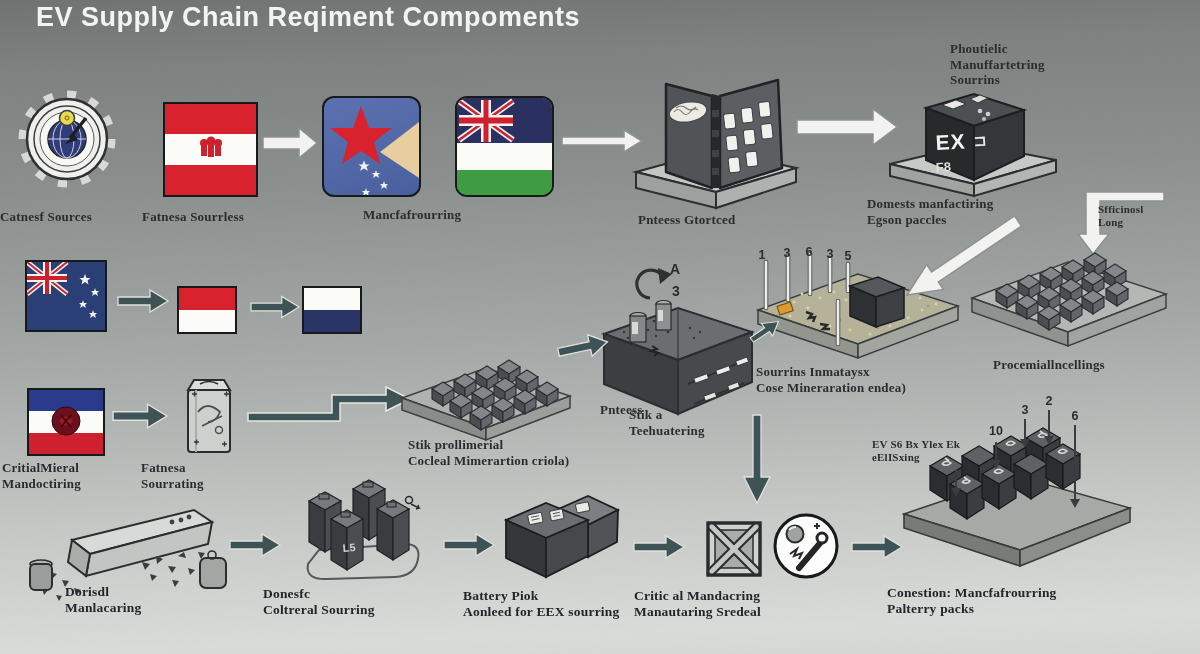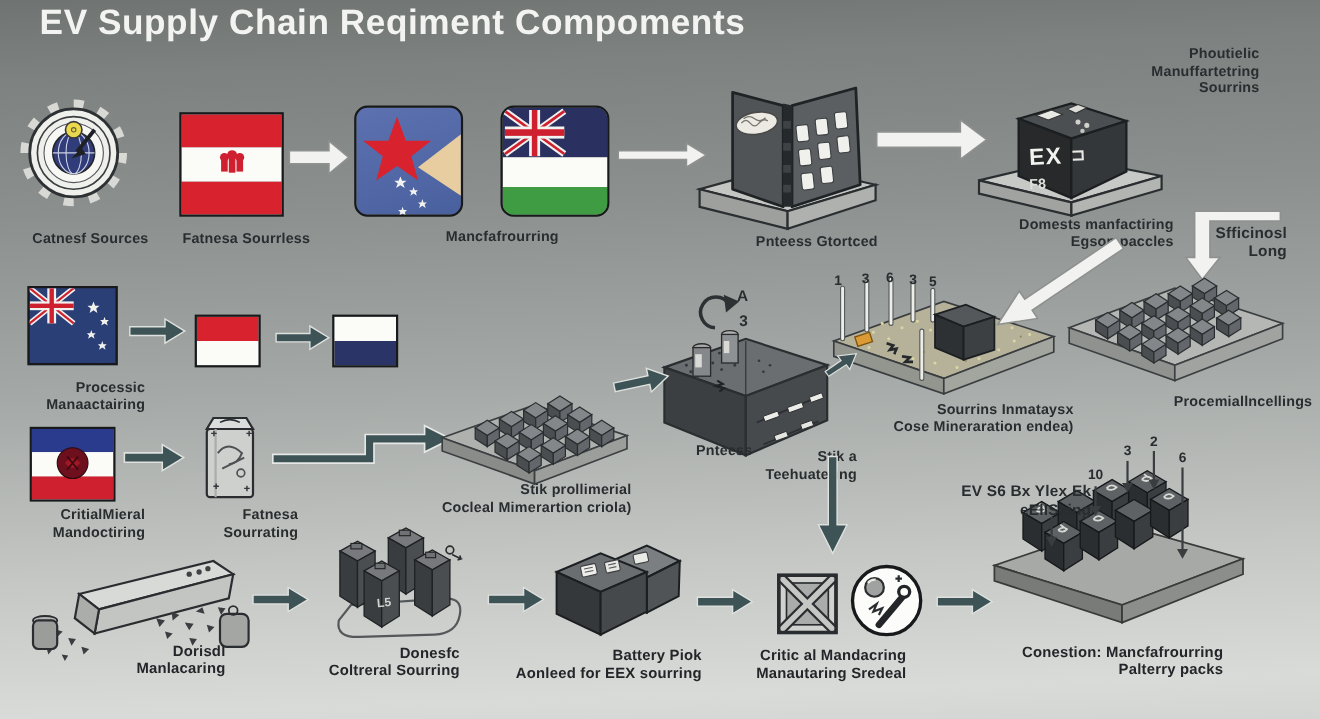--- a/index.html
+++ b/index.html
@@ -4,29 +4,29 @@
 <style>
   * { margin:0; padding:0; box-sizing:border-box; }
   body { background:#444; }
   .stage {
     position:relative; width:1200px; height:654px; overflow:hidden;
     font-family:"Liberation Sans", sans-serif;
     background:linear-gradient(178deg,#6f7372 0%,#7d8180 10%,#8b8f8e 28%,#a4a8a6 52%,#c4c7c4 76%,#d9dbd8 94%,#d3d5d2 100%);
   }
   .abs { position:absolute; }
   .title {
-    color:#f3f4f2; font-size:32px; font-weight:700; letter-spacing:0.5px;
+    color:#f3f4f2; font-size:27px; font-weight:700; letter-spacing:0.5px;
     white-space:nowrap;
   }
   .lbl {
-    color:#2a2d2f; font-size:13px; font-weight:700; text-align:right;
-    white-space:pre-line; line-height:1.2; letter-spacing:0.2px;
+    color:#2a2d2f; font-size:13px; font-weight:700; text-align:left;
+    white-space:pre-line; line-height:1.2; letter-spacing:0.2px;font-family:Liberation Serif, serif;
   }
   .lbl.big { font-size:13.5px; color:#232629; }
-  .lbl.note { font-size:14px; }
+  .lbl.note { font-size:11px; }
   .num { color:#2a2d2f; font-size:12.5px; font-weight:700; text-align:center; }
   .flag { border:2px solid #17191b; overflow:hidden; }
   .flag .stripe { width:100%; }
   .rflag { border-radius:12px; border:2px solid #17191b; overflow:hidden; position:absolute; }
   svg { display:block; overflow:visible; }
 </style>
 </head>
 <body>
 
 <div class="stage">
@@ -197,22 +197,20 @@
         <rect x="0" y="14" width="40" height="4" fill="#cf2030"></rect>
       </g>
       <g fill="#f2f2ef">
         <polygon points="58,12 59.5,16 63.5,16 60.5,18.5 61.5,22.5 58,20 54.5,22.5 55.5,18.5 52.5,16 56.5,16"></polygon>
         <polygon points="68,26 69,29 72,29 70,31 71,34 68,32 65,34 66,31 64,29 67,29"></polygon>
         <polygon points="56,38 57,41 60,41 58,43 59,46 56,44 53,46 54,43 52,41 55,41"></polygon>
         <polygon points="66,48 67,51 70,51 68,53 69,56 66,54 63,56 64,53 62,51 65,51"></polygon>
       </g>
     </svg>
   </div>
-  <div class="abs lbl" style="left:0; top:344px; width:132px;">Processic
-Manaactairing</div>
 
   <svg class="abs" style="left:118px; top:288px;" width="50" height="26" viewBox="0 0 50 26">
     <polygon points="0,9 32,9 32,2 50,13 32,24 32,17 0,17" fill="#3d5356" stroke="#dfe1de" stroke-width="1.3"></polygon>
   </svg>
 
   <div class="abs flag" style="left:177px; top:286px; width:60px; height:48px;">
     <div class="stripe" style="height:50%; background:#d8232e;"></div>
     <div class="stripe" style="height:50%; background:#fbfbf8;"></div>
   </div>
 
@@ -406,21 +404,21 @@
       <use href="#cubeS" x="102" y="12"></use>
     <use href="#cubeS" x="54" y="46"></use>
       <use href="#cubeS" x="76" y="38"></use>
       <use href="#cubeS" x="98" y="30"></use>
       <use href="#cubeS" x="120" y="22"></use>
     <use href="#cubeS" x="74" y="58"></use>
       <use href="#cubeS" x="96" y="50"></use>
       <use href="#cubeS" x="118" y="42"></use>
       <use href="#cubeS" x="140" y="34"></use>
   </svg>
-  <div class="abs lbl" style="left:374px; top:437px; width:200px;">Stik prollimerial
+  <div class="abs lbl" style="left:408px; top:437px; width:200px;">Stik prollimerial
 Cocleal Mimerartion criola)</div>
 
   <svg class="abs" style="left:558px; top:334px;" width="50" height="26" viewBox="0 0 50 26">
     <polygon points="0,9 32,9 32,2 50,13 32,24 32,17 0,17" fill="#3d5356" stroke="#dfe1de" stroke-width="1.3" transform="rotate(-12 25 13)"></polygon>
   </svg>
 
   <svg class="abs" style="left:742px; top:314px;" width="42" height="34" viewBox="0 0 50 26">
     <polygon points="8,16 28,10 26,4 46,8 34,22 32,16 10,22" fill="#3d5356" stroke="#dfe1de" stroke-width="1.3" transform="rotate(-18 25 13)"></polygon>
   </svg>
 

